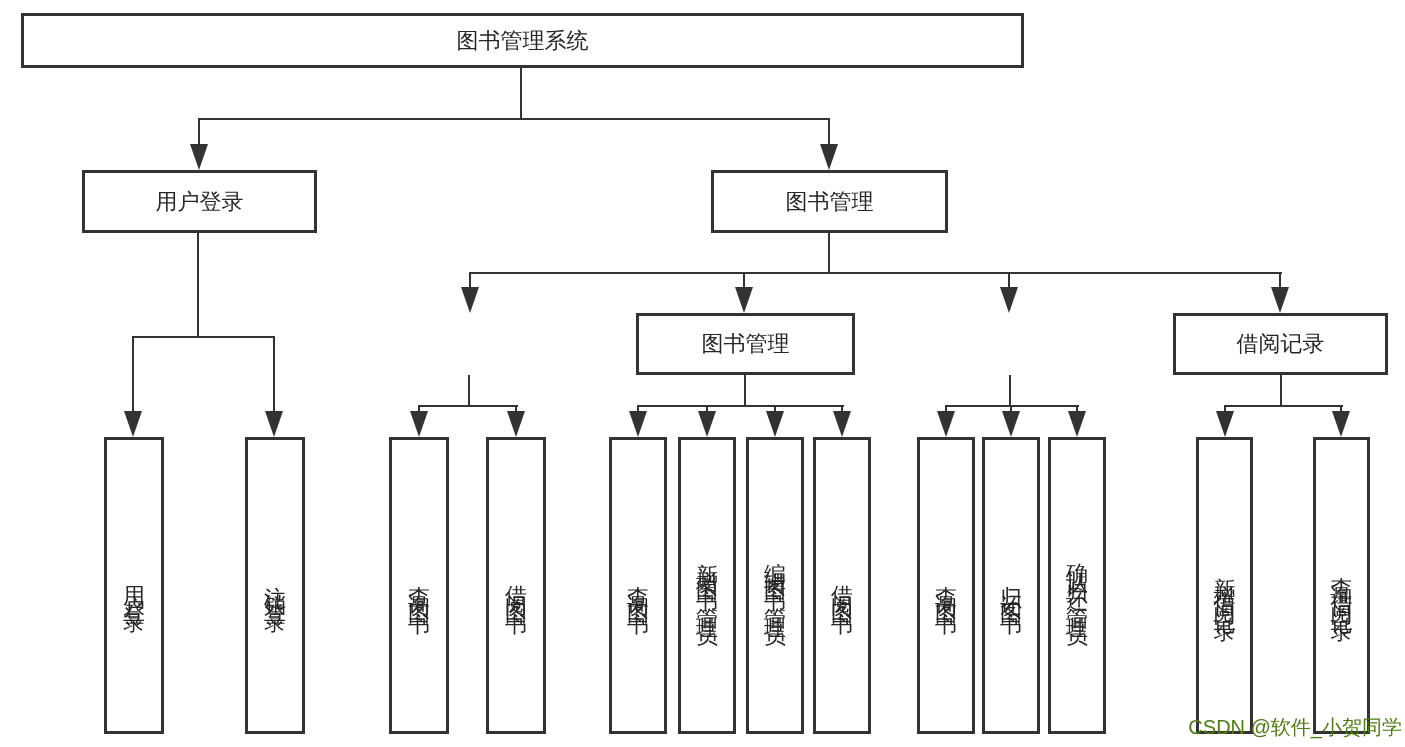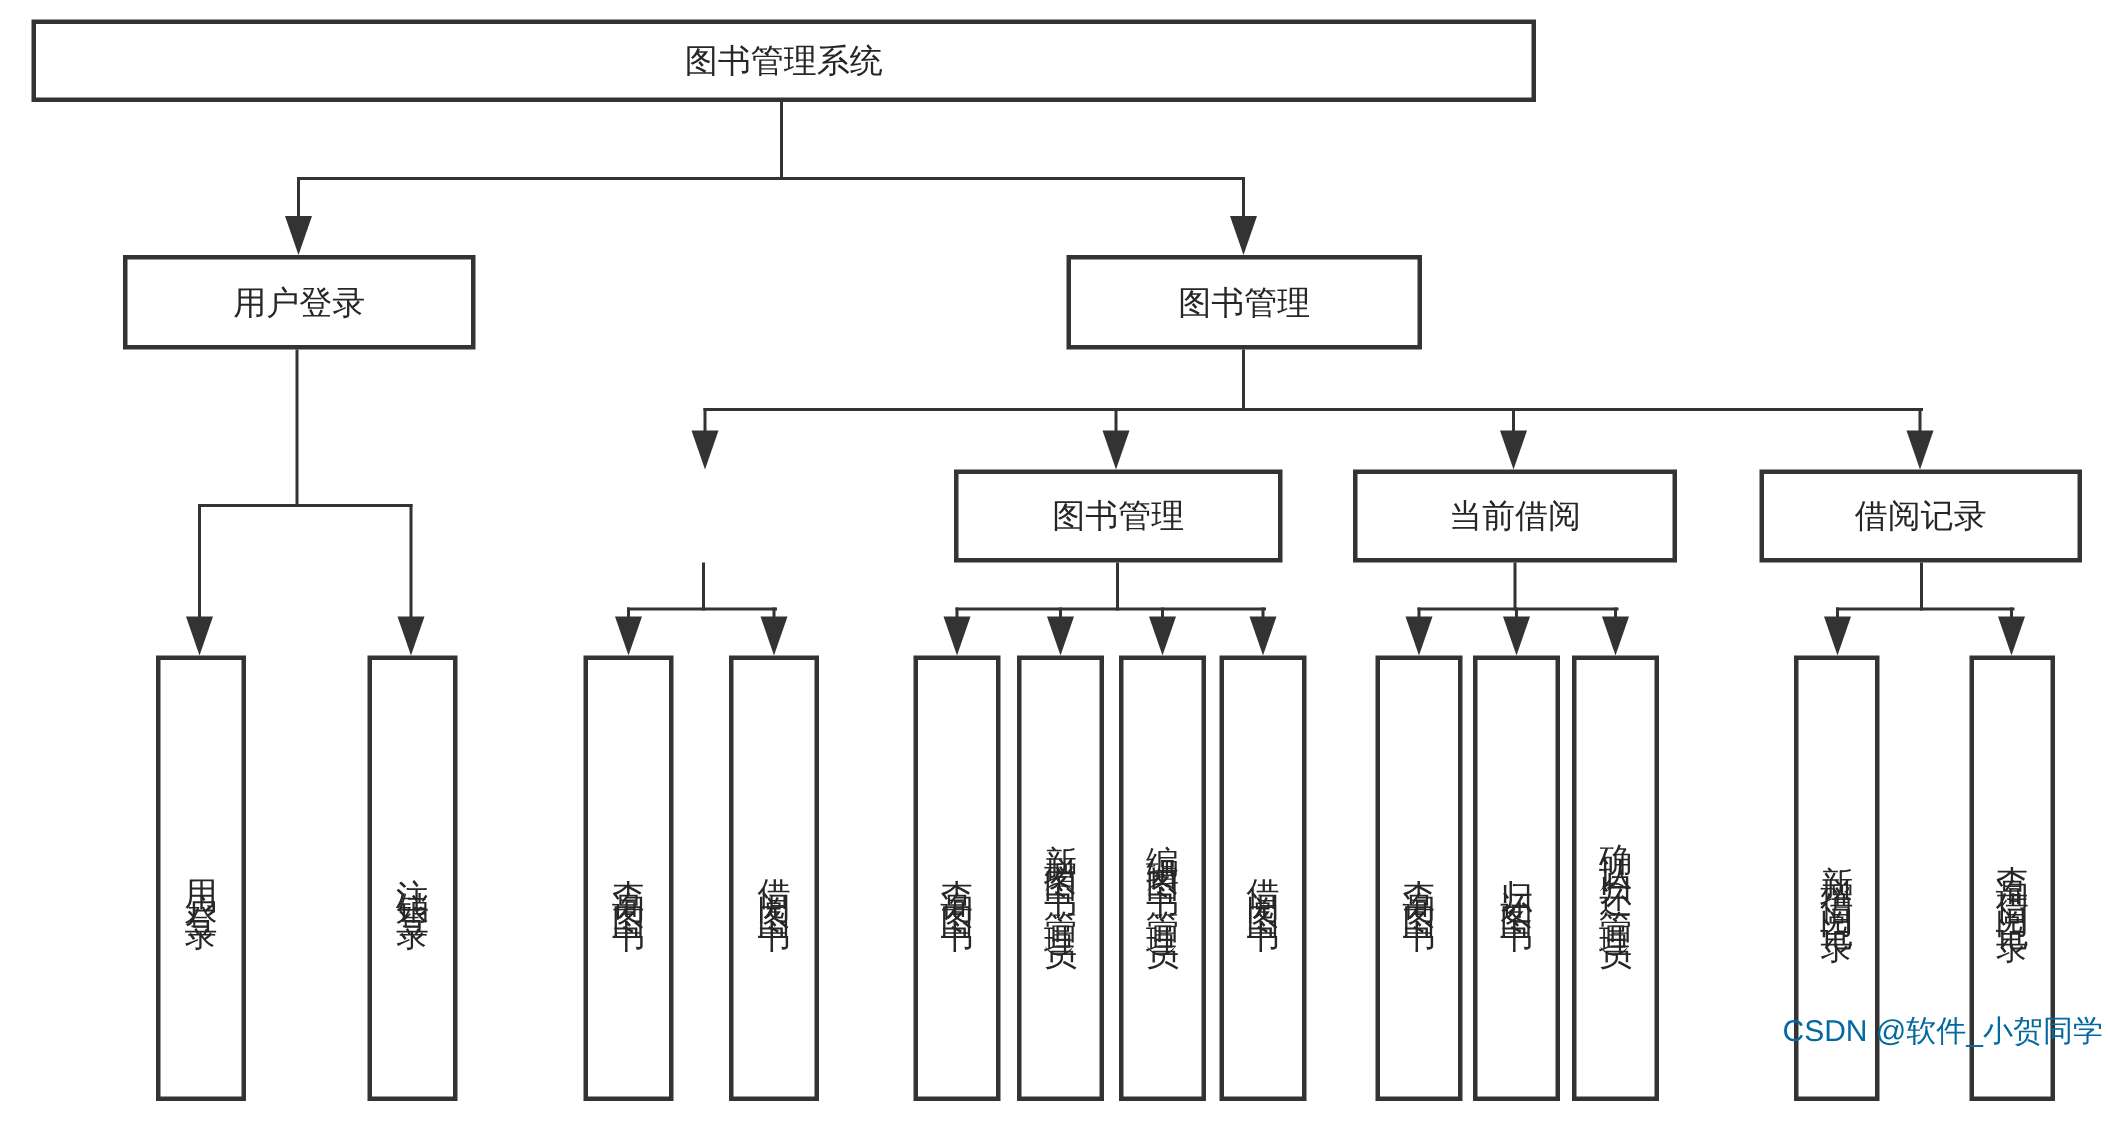--- a/index.html
+++ b/index.html
@@ -18,39 +18,38 @@
     letter-spacing:9px;font-size:22px;white-space:normal;
   }
   .hl{position:absolute;height:2px;background:#333333;}
   .vl{position:absolute;width:2px;background:#333333;}
   .ar{
     position:absolute;width:0;height:0;
     border-left:9px solid transparent;border-right:9px solid transparent;
     border-top:26px solid #333333;
   }
   .watermark{
-    position:absolute;left:1180px;top:674px;width:222px;
-    color:#0369a1;font-size:20px;text-align:right;white-space:nowrap;
+    position:absolute;left:1180px;top:714px;width:222px;
+    color:#4d7c0f;font-size:20px;text-align:right;white-space:nowrap;
   }
 </style>
 </head>
 <body>
 
 <div class="stage">
 
   <div class="node" style="left:21px;top:13px;width:1003px;height:55px;">图书管理系统</div>
 
   <div class="node" style="left:82px;top:170px;width:235px;height:63px;">用户登录</div>
 
   <div class="node" style="left:711px;top:170px;width:237px;height:63px;">图书管理</div>
 
 
   <div class="node" style="left:636px;top:313px;width:219px;height:62px;">图书管理</div>
 
-  <div class="node" style="left:902px;top:313px;width:216px;height:62px;">当前借阅</div>
 
   <div class="node" style="left:1173px;top:313px;width:215px;height:62px;">借阅记录</div>
 
   <div class="node leaf" style="left:104px;top:437px;width:60px;height:297px;">用户登录</div>
 
   <div class="node leaf" style="left:245px;top:437px;width:60px;height:297px;">注销登录</div>
 
   <div class="node leaf" style="left:389px;top:437px;width:60px;height:297px;">查询图书</div>
 
   <div class="node leaf" style="left:486px;top:437px;width:60px;height:297px;">借阅图书</div>

